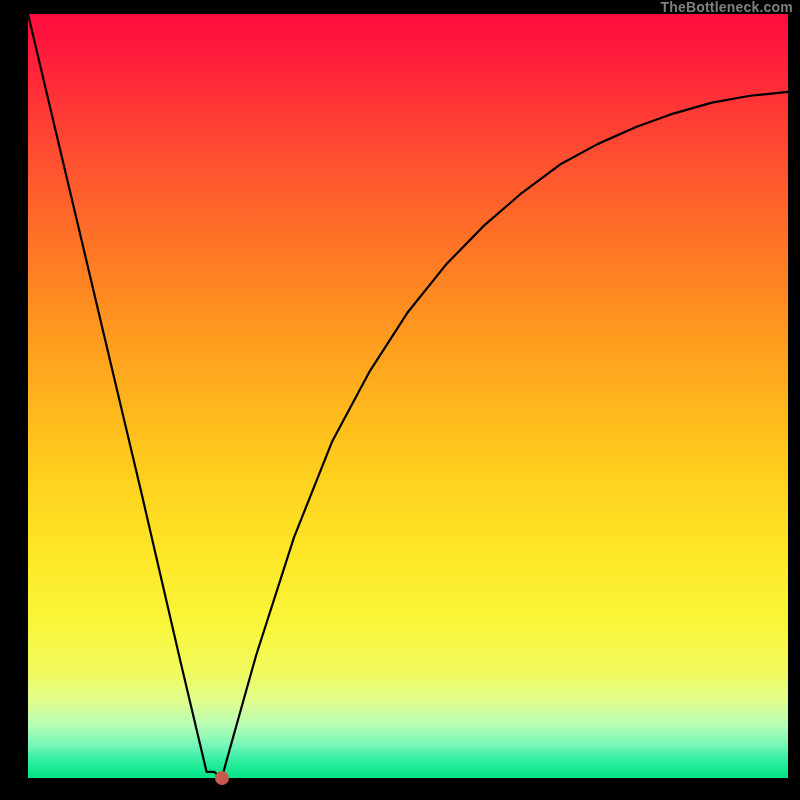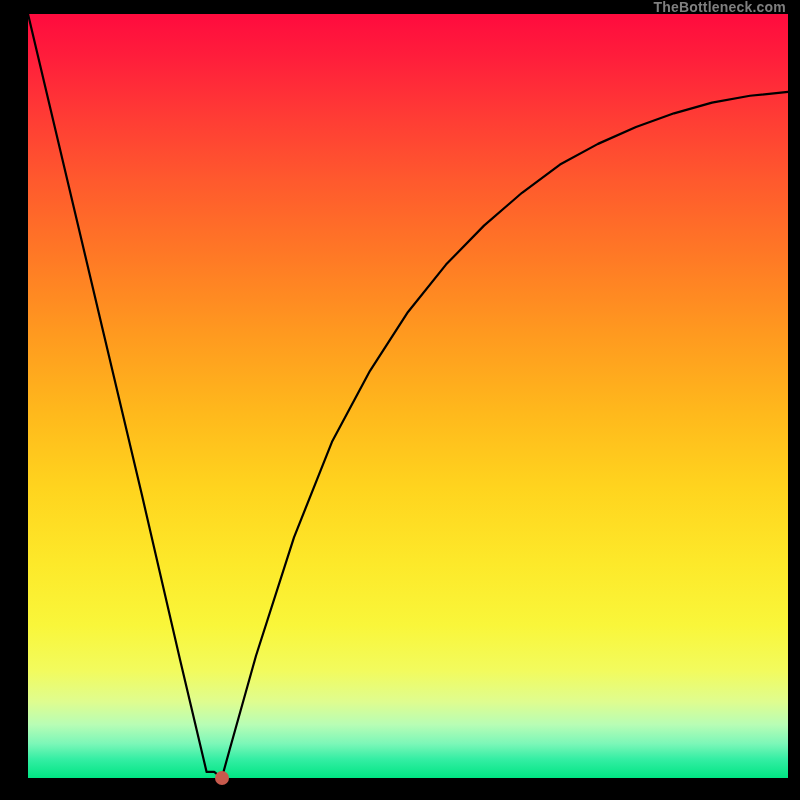--- a/index.html
+++ b/index.html
@@ -39,21 +39,21 @@
       #dffd8f 90%,
       #b8fdb5 93%,
       #7cf7b8 95.5%,
       #35eea4 97.5%,
       #00e583 100%
     );
   }
   .attribution {
     position: absolute;
     top: 0;
-    right: 14px;
+    right: 7px;
     height: 14px;
     line-height: 14px;
     color: #7f7f7f;
     font-size: 14px;
     font-weight: 600;
     letter-spacing: 0.2px;
   }
   svg.curve {
     position: absolute;
     left: 0;

